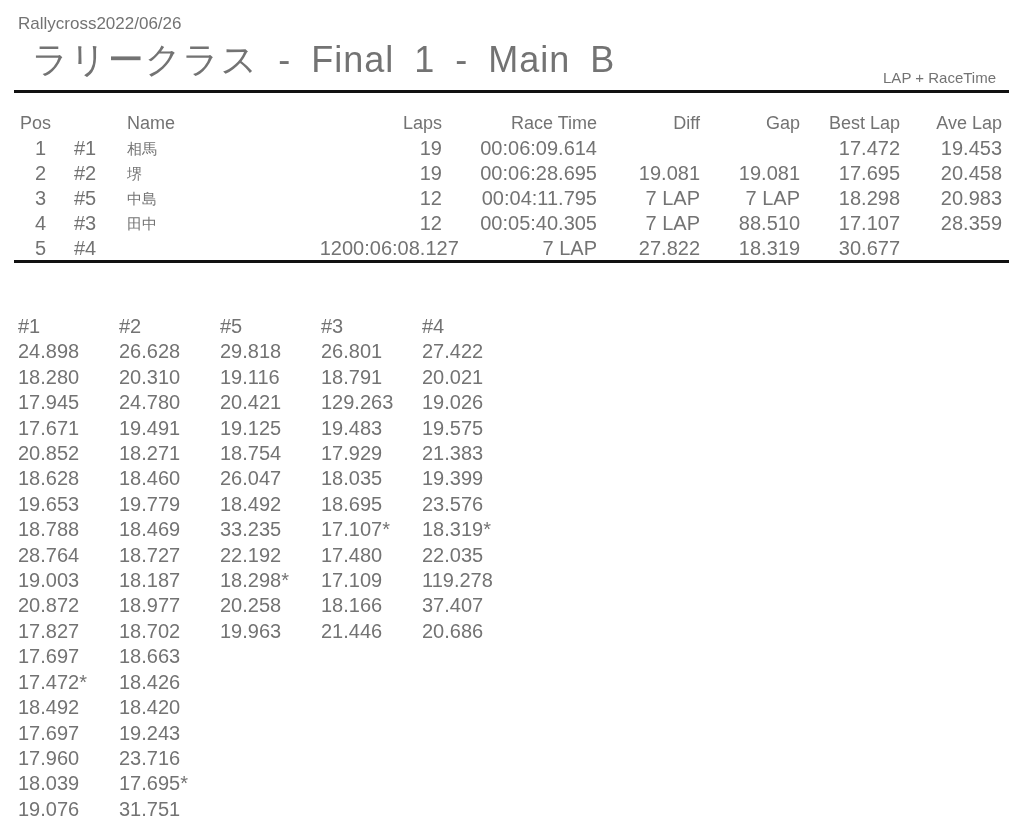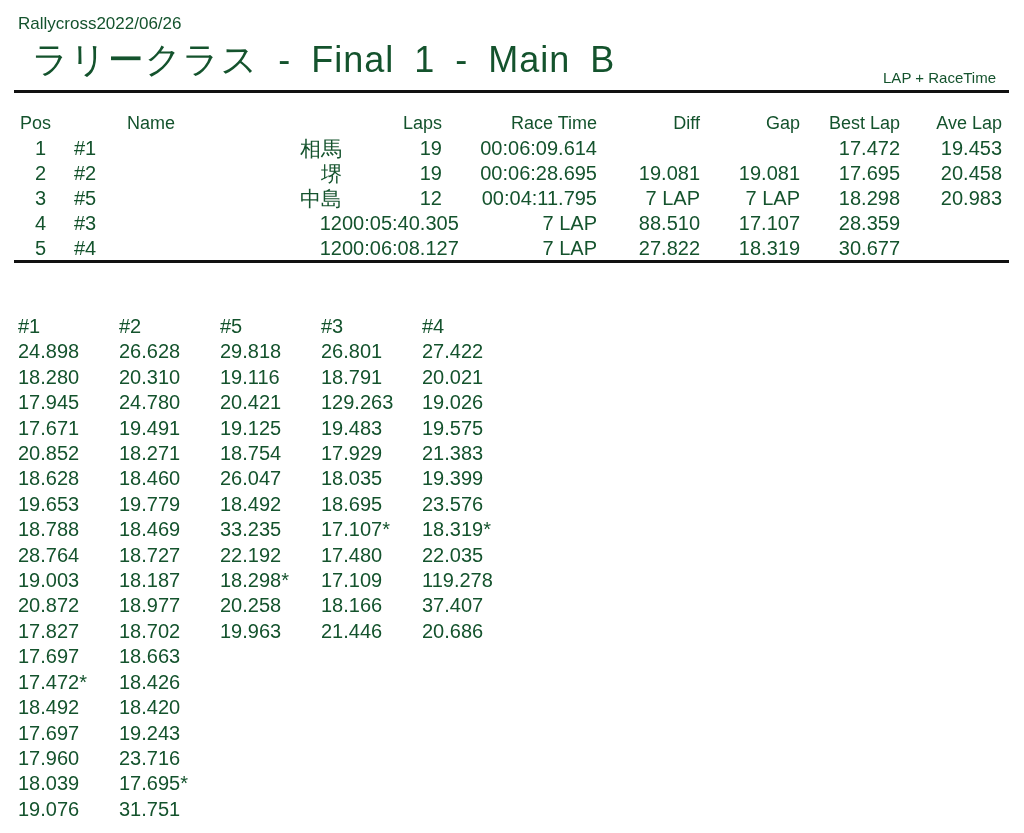--- a/index.html
+++ b/index.html
@@ -1,21 +1,21 @@
 <!DOCTYPE html>
 <html><head>
 <meta charset="utf-8">
 <style>
   * { margin:0; padding:0; box-sizing:border-box; }
   html,body { background:#fff; }
   .page {
     position:relative;
     width:1024px; height:833px;
     background:#ffffff;
-    color:#14532d;
+    color:#737373;
     font-family:"Liberation Sans","DejaVu Sans",sans-serif;
     overflow:hidden;
   }
   .event-name {
     position:absolute; left:18px; top:14px;
     font-size:17px; white-space:nowrap;
   }
   .doc-title {
     position:absolute; left:32px; top:36px;
     font-size:36px; word-spacing:9px; letter-spacing:1px; white-space:nowrap;
@@ -37,21 +37,21 @@
     display:grid;
     grid-template-columns:26px 52px 244px 100px 155px 103px 100px 100px 102px;
     line-height:25px; font-size:20px;
   }
   .trow.thead { font-size:18px; }
   .cell { white-space:nowrap; overflow:visible; }
   .c-pos { text-align:right; }
   .thead .c-pos { text-align:left; }
   .c-car { padding-left:28px; }
   .c-name { padding-left:29px; }
-  .trow:not(.thead) .c-name { font-size:21px;text-align:right; }
+  .trow:not(.thead) .c-name { font-size:15px; }
   .c-laps, .c-race_time, .c-diff, .c-gap, .c-best_lap, .c-ave_lap { text-align:right; }
 
   
   .lap-chart { position:absolute; left:18px; top:314px; display:flex; }
   .lap-col { width:101px; }
   .lap-head, .lap-val {
     line-height:25.4px; font-size:20px; white-space:nowrap;
   }
 </style>
 </head>
@@ -107,20 +107,21 @@
           <div class="cell c-laps">12</div>
           <div class="cell c-race_time">00:04:11.795</div>
           <div class="cell c-diff">7 LAP</div>
           <div class="cell c-gap">7 LAP</div>
           <div class="cell c-best_lap">18.298</div>
           <div class="cell c-ave_lap">20.983</div>
         </div>
         <div class="trow">
           <div class="cell c-pos">4</div>
           <div class="cell c-car">#3</div>
+          <div class="cell c-name">田中</div>
           <div class="cell c-laps">12</div>
           <div class="cell c-race_time">00:05:40.305</div>
           <div class="cell c-diff">7 LAP</div>
           <div class="cell c-gap">88.510</div>
           <div class="cell c-best_lap">17.107</div>
           <div class="cell c-ave_lap">28.359</div>
         </div>
         <div class="trow">
           <div class="cell c-pos">5</div>
           <div class="cell c-car">#4</div>

